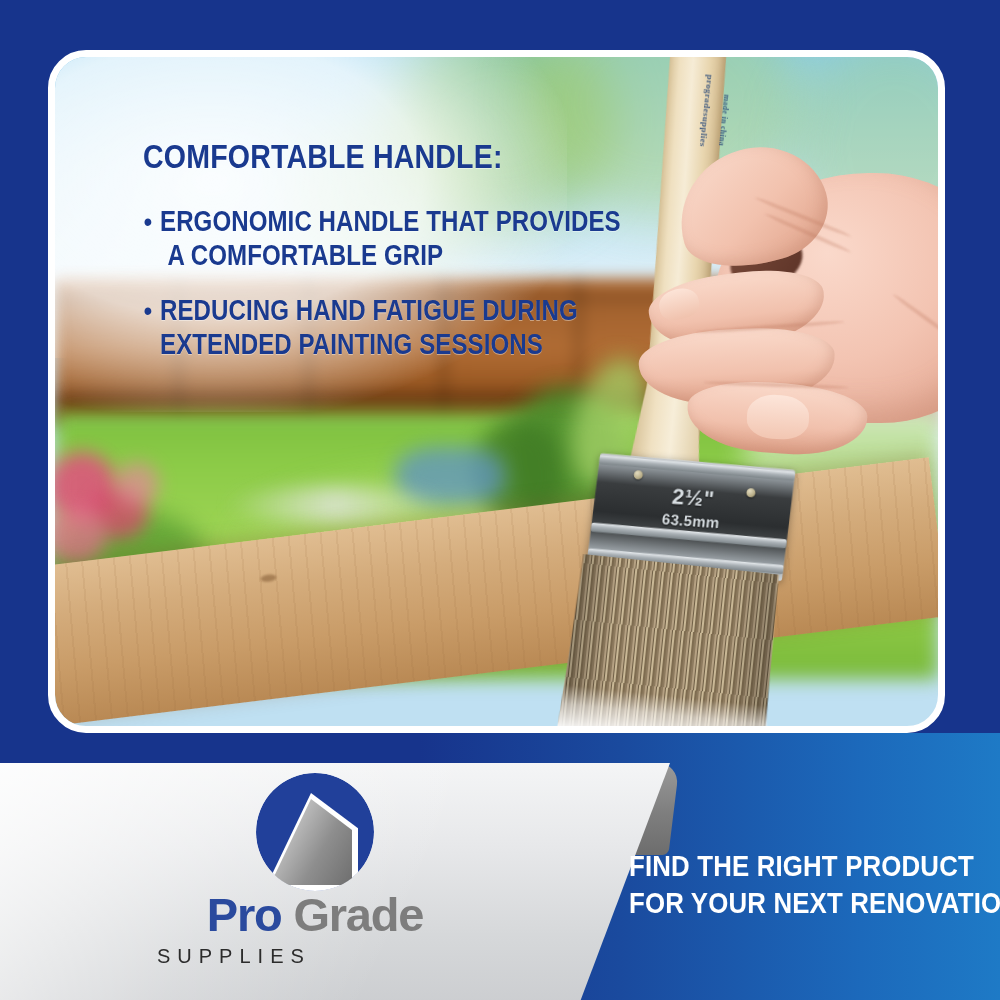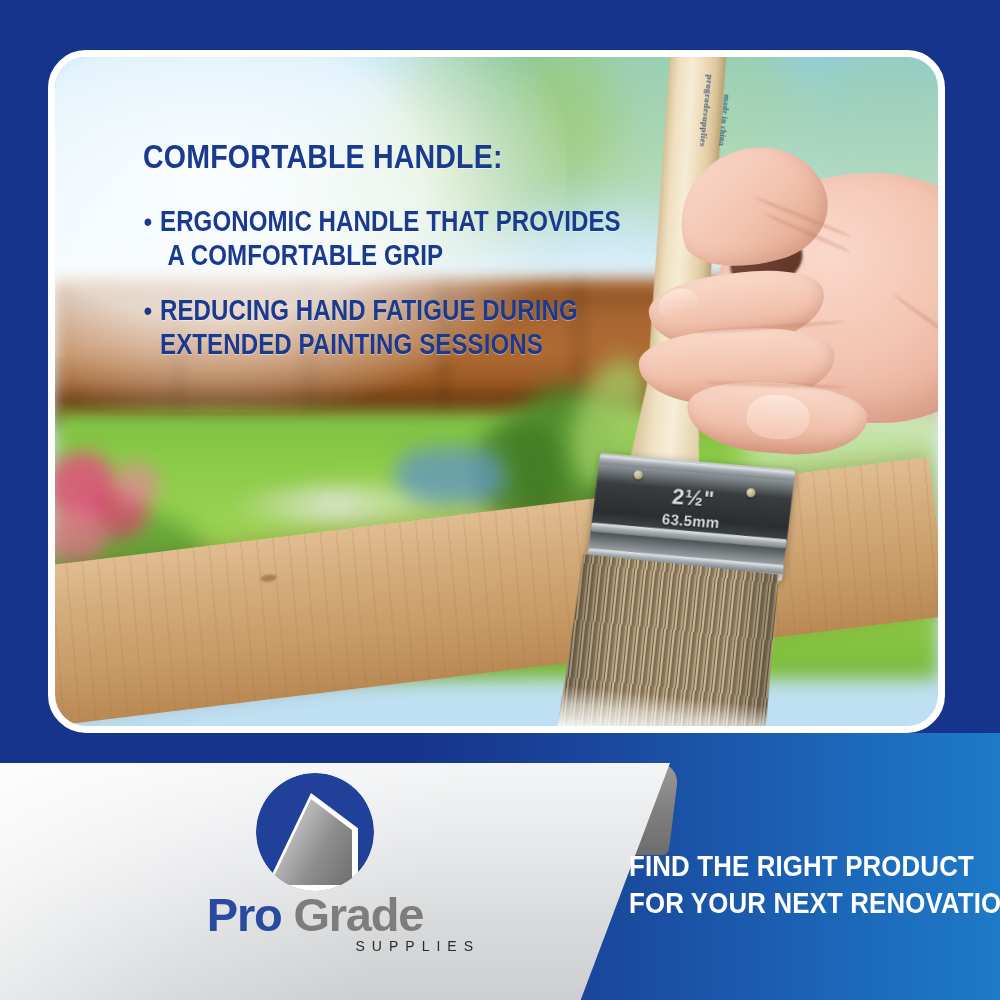--- a/index.html
+++ b/index.html
@@ -395,23 +395,24 @@
     position:absolute; inset:0; border-radius:50%; overflow:hidden;
   }
   .logo-wordmark {
     text-align:center; margin-top:0;
     font-size:47px; font-weight:700; letter-spacing:-1.2px;
     line-height:1;
   }
   .wm-pro { color:#2a4a9e; }
   .wm-grade { color:#7d7d7d; }
   .logo-sub {
-    text-align:right;
-    font-size:14px; color:#2b2b2b;
+    text-align:left;
+    font-size:20px; color:#2b2b2b;
     letter-spacing:7px;
+    margin-top:7px;
     padding-left:7px;
     font-weight:400;
   }
 
   
   #tagline {
     position:absolute; left:629px; top:115px;
     color:#ffffff;
     font-size:30px; font-weight:700;
     line-height:1.22;

